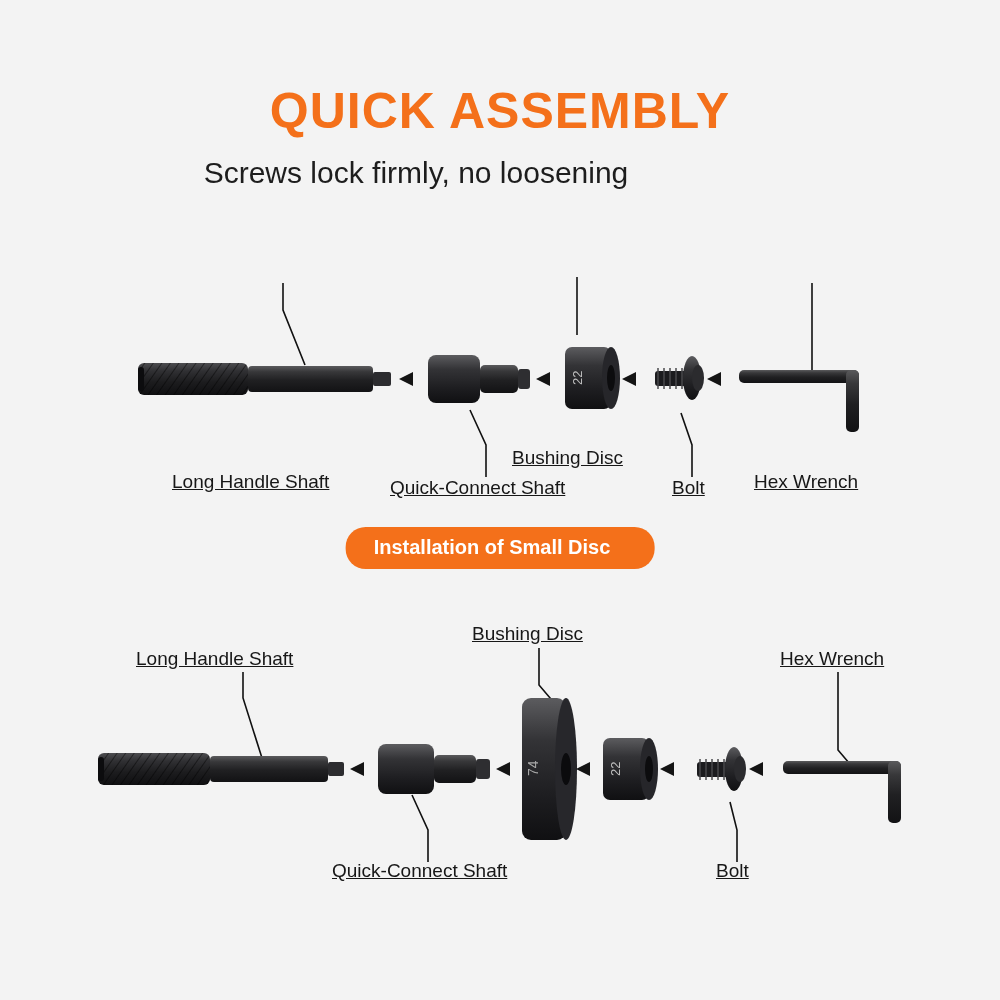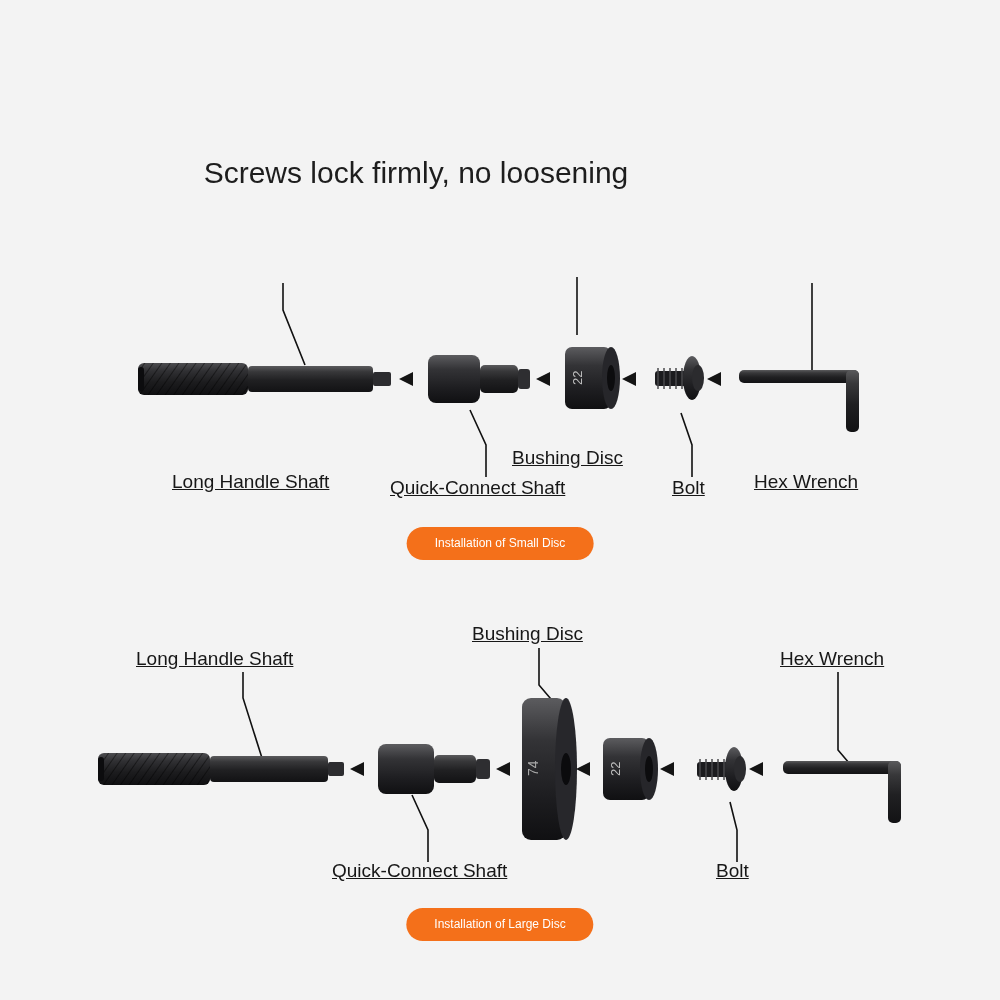--- a/index.html
+++ b/index.html
@@ -52,40 +52,41 @@
     position: absolute;
     font-size: 19px;
     color: #171717;
     white-space: nowrap;
     text-decoration: underline;
   }
   .badge {
     position: absolute;
     background: #f4701a;
     color: #ffffff;
-    font-size: 12px;
-    font-weight: normal;
+    font-size: 20px;
+    font-weight: bold;
     border-radius: 20px;
-    padding: 9px 28px 10px 28px;
+    padding: 9px 44px 10px 28px;
     white-space: nowrap;
     left: 50%;
     transform: translateX(-50%);
   }
   svg { display: block; }
   .svg-layer {
     position: absolute;
     left: 0;
     top: 0;
   }
 </style>
 </head>
 <body>
 
 <div class="page">
 
+  <div class="title">QUICK ASSEMBLY</div>
   <div class="subtitle">Screws lock firmly, no loosening</div>
 
   <div class="diagram top">
 
     <svg class="svg-layer" width="1000" height="345" viewBox="0 0 1000 345">
       <defs>
         <linearGradient id="barG1" x1="0" y1="0" x2="0" y2="1">
           <stop offset="0%" stop-color="#5a5a5c"></stop>
           <stop offset="22%" stop-color="#38383a"></stop>
           <stop offset="55%" stop-color="#202022"></stop>
@@ -257,16 +258,15 @@
         <rect x="888" y="171" width="13" height="62" rx="5" fill="url(#barG2)"></rect>
       </g>
     </svg>
 
     <div class="label" style="left:136px; top:58px;">Long Handle Shaft</div>
     <div class="label" style="left:472px; top:33px;">Bushing Disc</div>
     <div class="label" style="left:780px; top:58px;">Hex Wrench</div>
     <div class="label" style="left:332px; top:270px;">Quick-Connect Shaft</div>
     <div class="label" style="left:716px; top:270px;">Bolt</div>
 
-    <div class="badge" style="top:318px;">Installation of Large Disc</div>
   </div>
 
 </div>
 
 </body></html>

